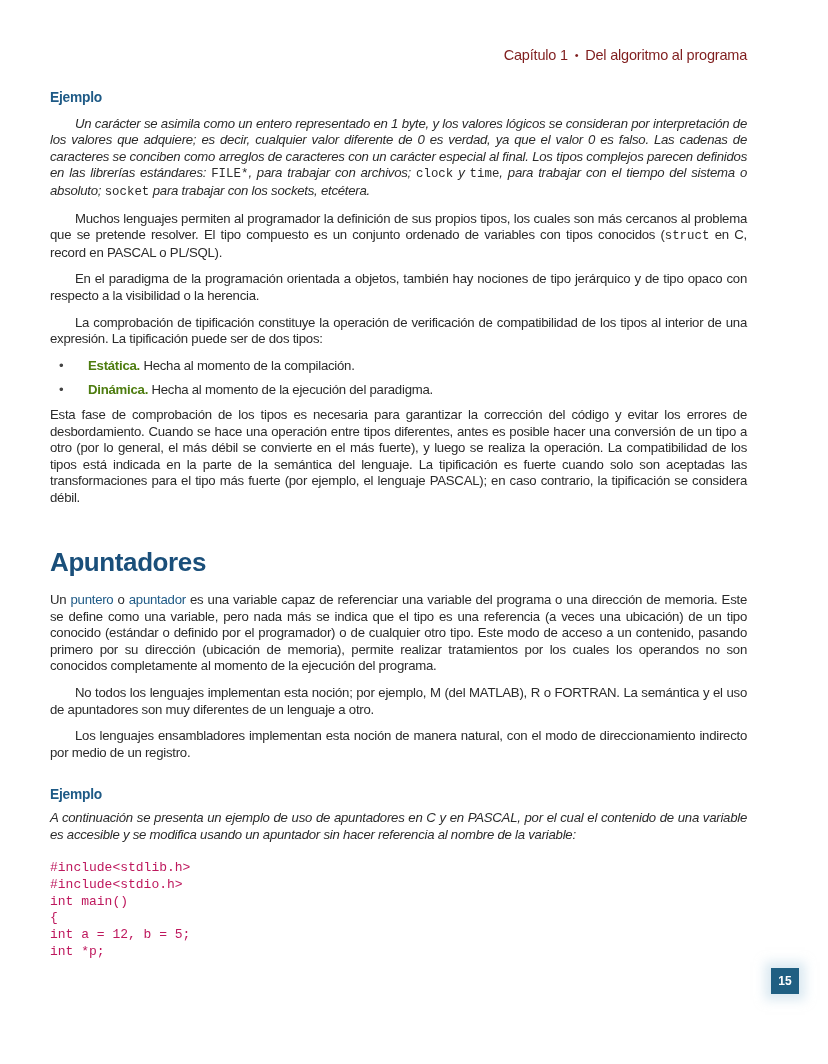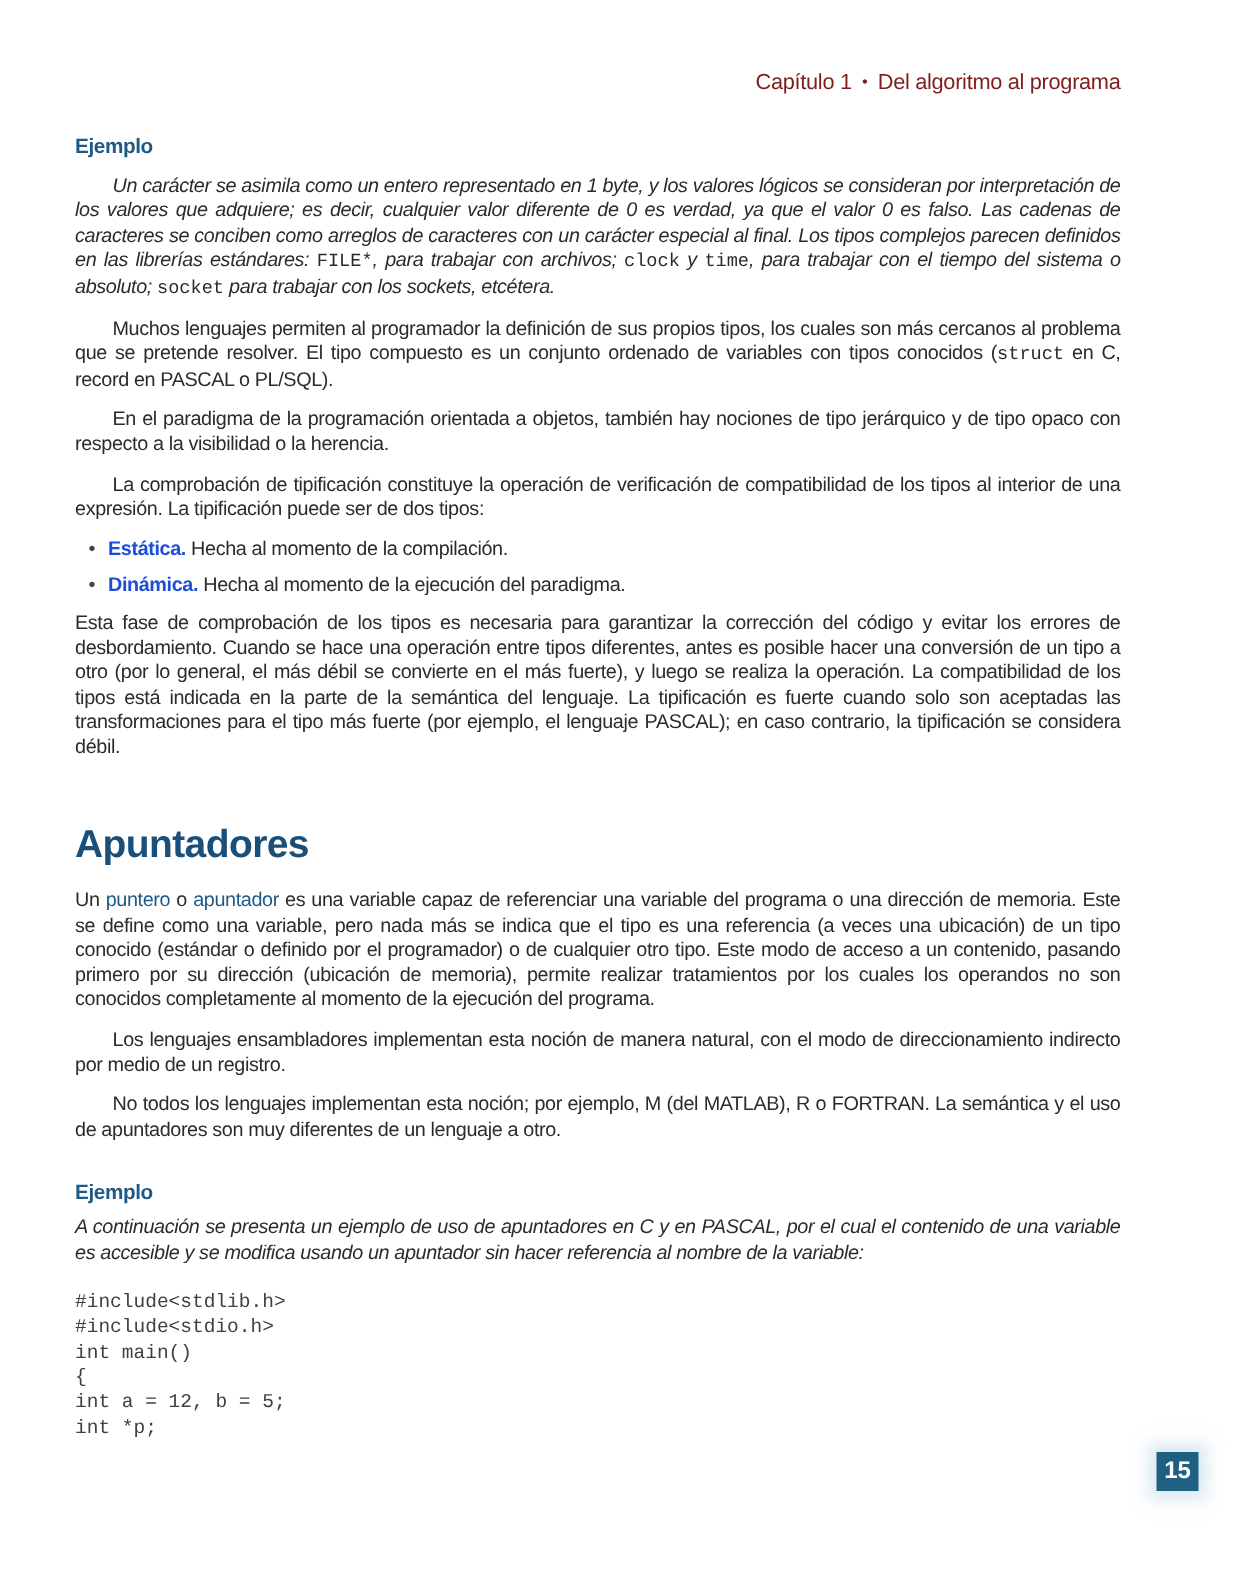--- a/index.html
+++ b/index.html
@@ -18,36 +18,36 @@
   }
   .subhead {
     color: #1e5a86; font-weight: bold; font-size: 13.8px; margin: 0 0 6px 0;
   }
   .italic { font-style: italic; }
   p { margin: 0; text-align: justify; }
   .indent { text-indent: 25px; }
   .mono { font-family: "Liberation Mono", monospace; font-style: normal; font-size: 12.4px; letter-spacing: 0; }
   .gap-s { margin-top: 9px; }
   .gap-m { margin-top: 10px; }
-  .hl { color: #1d4ed8; font-weight: bold; }
+  .hl { color: #4d7c0f; font-weight: bold; margin-left: 16px; }
   .hl2 { color: #1e5a86; }
   ul.bullets { list-style: none; margin: 10px 0 0 0; padding: 0 0 0 22px; }
   ul.bullets li { margin: 0 0 8px 0; position: relative; }
   ul.bullets li::before { content: "•"; position: absolute; left: -13px; color: #444; }
   .section-title {
     color: #1a4f7a; font-weight: bold; font-size: 26px; letter-spacing: -0.4px;
     margin: 48px 0 21px 0;
   }
   .code {
     font-family: "Liberation Mono", monospace; font-size: 13px; line-height: 16.7px;
-    color: #404040; white-space: pre; margin-top: 17px; letter-spacing: 0;
+    color: #be185d; white-space: pre; margin-top: 17px; letter-spacing: 0;
   }
   .page-badge {
     position: absolute; left: 771px; top: 968px; width: 28px; height: 26px;
-    background: #1f5f82; color: #fff; font-weight: bold; font-size: 16px;
+    background: #1f5f82; color: #fff; font-weight: bold; font-size: 12px;
     display: flex; align-items: center; justify-content: center;
     box-shadow: 0 0 10px 6px rgba(190, 215, 230, 0.55);
   }
 </style>
 </head>
 <body>
 
 <div class="header">
   <span>Capítulo 1</span>
   <span class="sep">•</span>
@@ -70,23 +70,23 @@
     <li><span class="hl">Estática.</span><span> Hecha al momento de la compilación.</span></li>
     <li><span class="hl">Dinámica.</span><span> Hecha al momento de la ejecución del paradigma.</span></li>
   </ul>
 
   <p>Esta fase de comprobación de los tipos es necesaria para garantizar la corrección del código y evitar los errores de desbordamiento. Cuando se hace una operación entre tipos diferentes, antes es posible hacer una conversión de un tipo a otro (por lo general, el más débil se convierte en el más fuerte), y luego se realiza la operación. La compatibilidad de los tipos está indicada en la parte de la semántica del lenguaje. La tipificación es fuerte cuando solo son aceptadas las transformaciones para el tipo más fuerte (por ejemplo, el lenguaje PASCAL); en caso contrario, la tipificación se considera débil.</p>
 
   <div class="section-title">Apuntadores</div>
 
   <p><span>Un </span><span class="hl2">puntero</span><span> o </span><span class="hl2">apuntador</span><span> es una variable capaz de referenciar una variable del programa o una dirección de memoria. Este se define como una variable, pero nada más se indica que el tipo es una referencia (a veces una ubicación) de un tipo conocido (estándar o definido por el programador) o de cualquier otro tipo. Este modo de acceso a un contenido, pasando primero por su dirección (ubicación de memoria), permite realizar tratamientos por los cuales los operandos no son conocidos completamente al momento de la ejecución del programa.</span></p>
 
+  <p class="indent gap-m">No todos los lenguajes implementan esta noción; por ejemplo, M (del MATLAB), R o FORTRAN. La semántica y el uso de apuntadores son muy diferentes de un lenguaje a otro.</p>
+
   <p class="indent gap-m">Los lenguajes ensambladores implementan esta noción de manera natural, con el modo de direccionamiento indirecto por medio de un registro.</p>
-
-  <p class="indent gap-m">No todos los lenguajes implementan esta noción; por ejemplo, M (del MATLAB), R o FORTRAN. La semántica y el uso de apuntadores son muy diferentes de un lenguaje a otro.</p>
 
   <div class="subhead" style="margin-top:26px;">Ejemplo</div>
   <p class="italic">A continuación se presenta un ejemplo de uso de apuntadores en C y en PASCAL, por el cual el contenido de una variable es accesible y se modifica usando un apuntador sin hacer referencia al nombre de la variable:</p>
 
   <div class="code"><div>#include&lt;stdlib.h&gt;</div><div>#include&lt;stdio.h&gt;</div><div>int main()</div><div>{</div><div>int a = 12, b = 5;</div><div>int *p;</div></div>
 </div>
 
 <div class="page-badge">15</div>
 
 </body></html>

